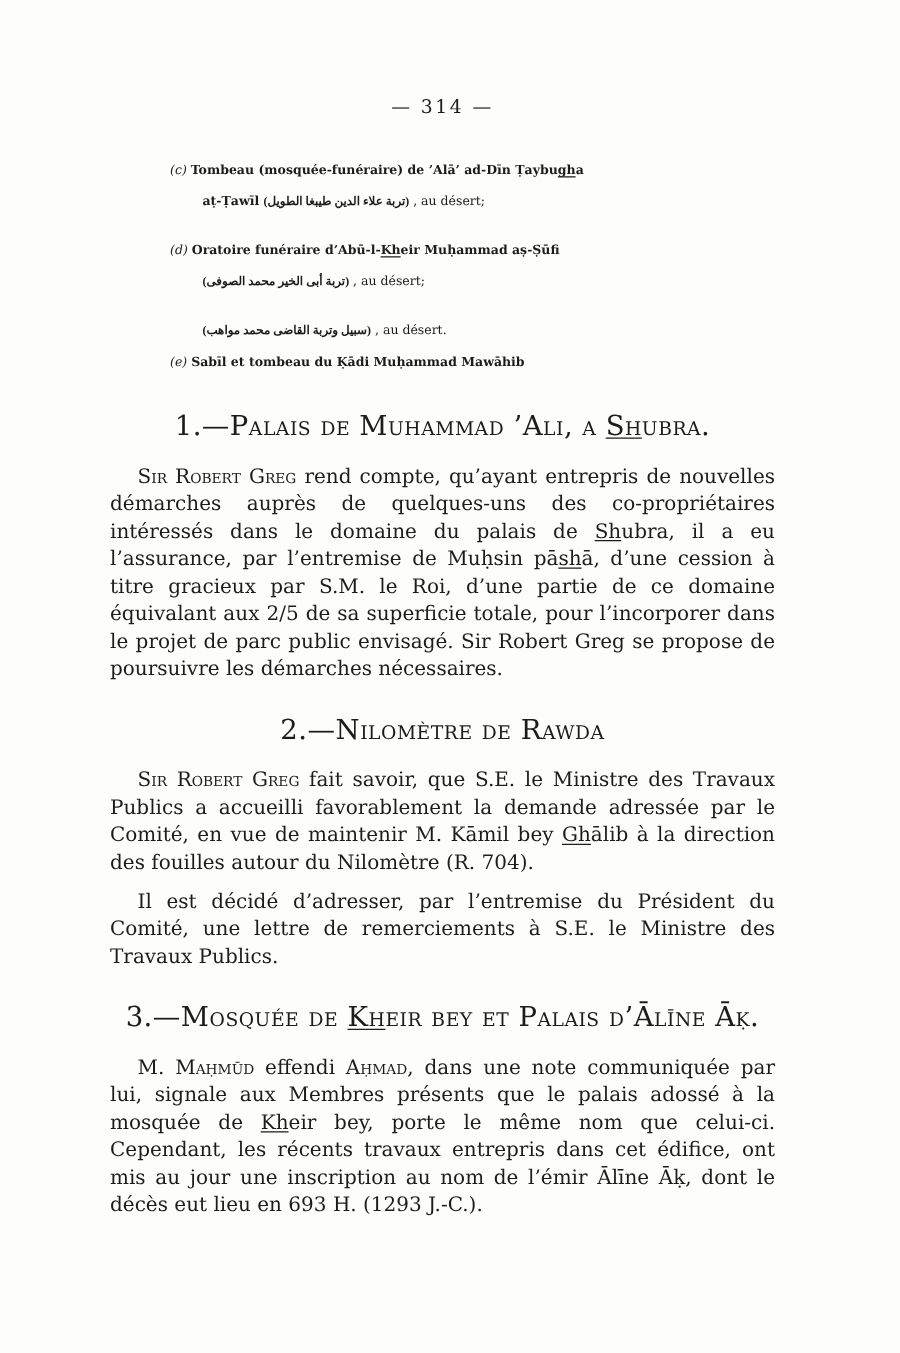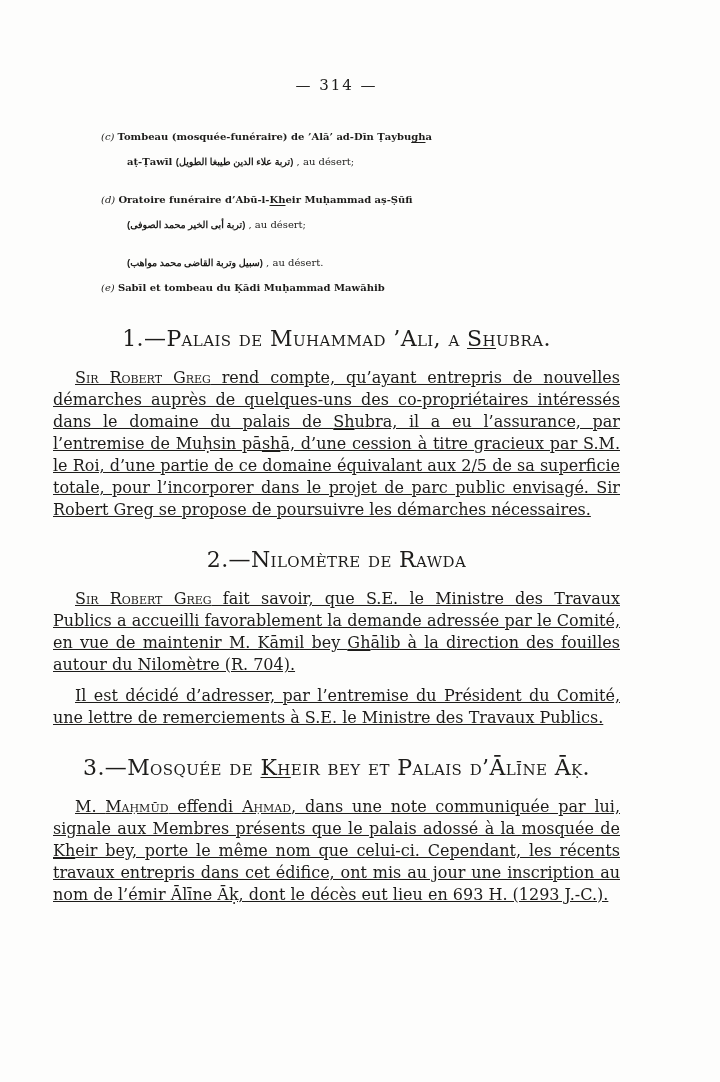--- a/index.html
+++ b/index.html
@@ -4,33 +4,33 @@
 <style>
   html,body{margin:0;padding:0;background:#e9e9e7;}
   .page{
     width:720px;height:1082px;overflow:hidden;box-sizing:border-box;
     margin:0 auto;
     background:var(--paper,#fdfdfc);
     color:var(--ink,#1d1c1a);
     font-family:"DejaVu Serif","Liberation Serif",serif;
     font-size:16px;line-height:22px;
   }
-  .inner{padding:74px 100px 0 53px;}
+  .inner{padding:74px 100px 0 88px;}
   .pageno{text-align:center;font-size:15px;letter-spacing:2px;margin:0 0 28px;}
   .mlist{margin:0 -60px 0 48px;}
   .mitem{margin-bottom:13px;font-size:10px;line-height:25px;}
   .lline{white-space:nowrap;}
   .l2{padding-left:26px;}
   .heading{text-align:center;font-size:22px;letter-spacing:.4px;margin:28px 0 17px;}
-  .para{margin:0 0 9px;text-align:justify;text-indent:22px;hyphens:auto;text-decoration:underline;-webkit-hyphens:auto;}
+  .para{margin:0 0 9px;text-align:justify;text-indent:22px;hyphens:auto;-webkit-hyphens:auto;}
   .sc{font-variant:small-caps;}
   .u{text-decoration:underline;text-underline-offset:2px;text-decoration-thickness:1px;}
   .i{font-style:italic;}
   .b{font-weight:bold;}
-  .ar{font-family:Liberation Sans, sans-serif;font-size:.95em;}
+  .ar{font-family:Liberation Serif, serif;font-size:.95em;}
 </style>
 </head>
 <body>
 
 <div class="page">
   <div class="inner">
 
     <div class="pageno">— 314 —</div>
 
     <div class="mlist">

